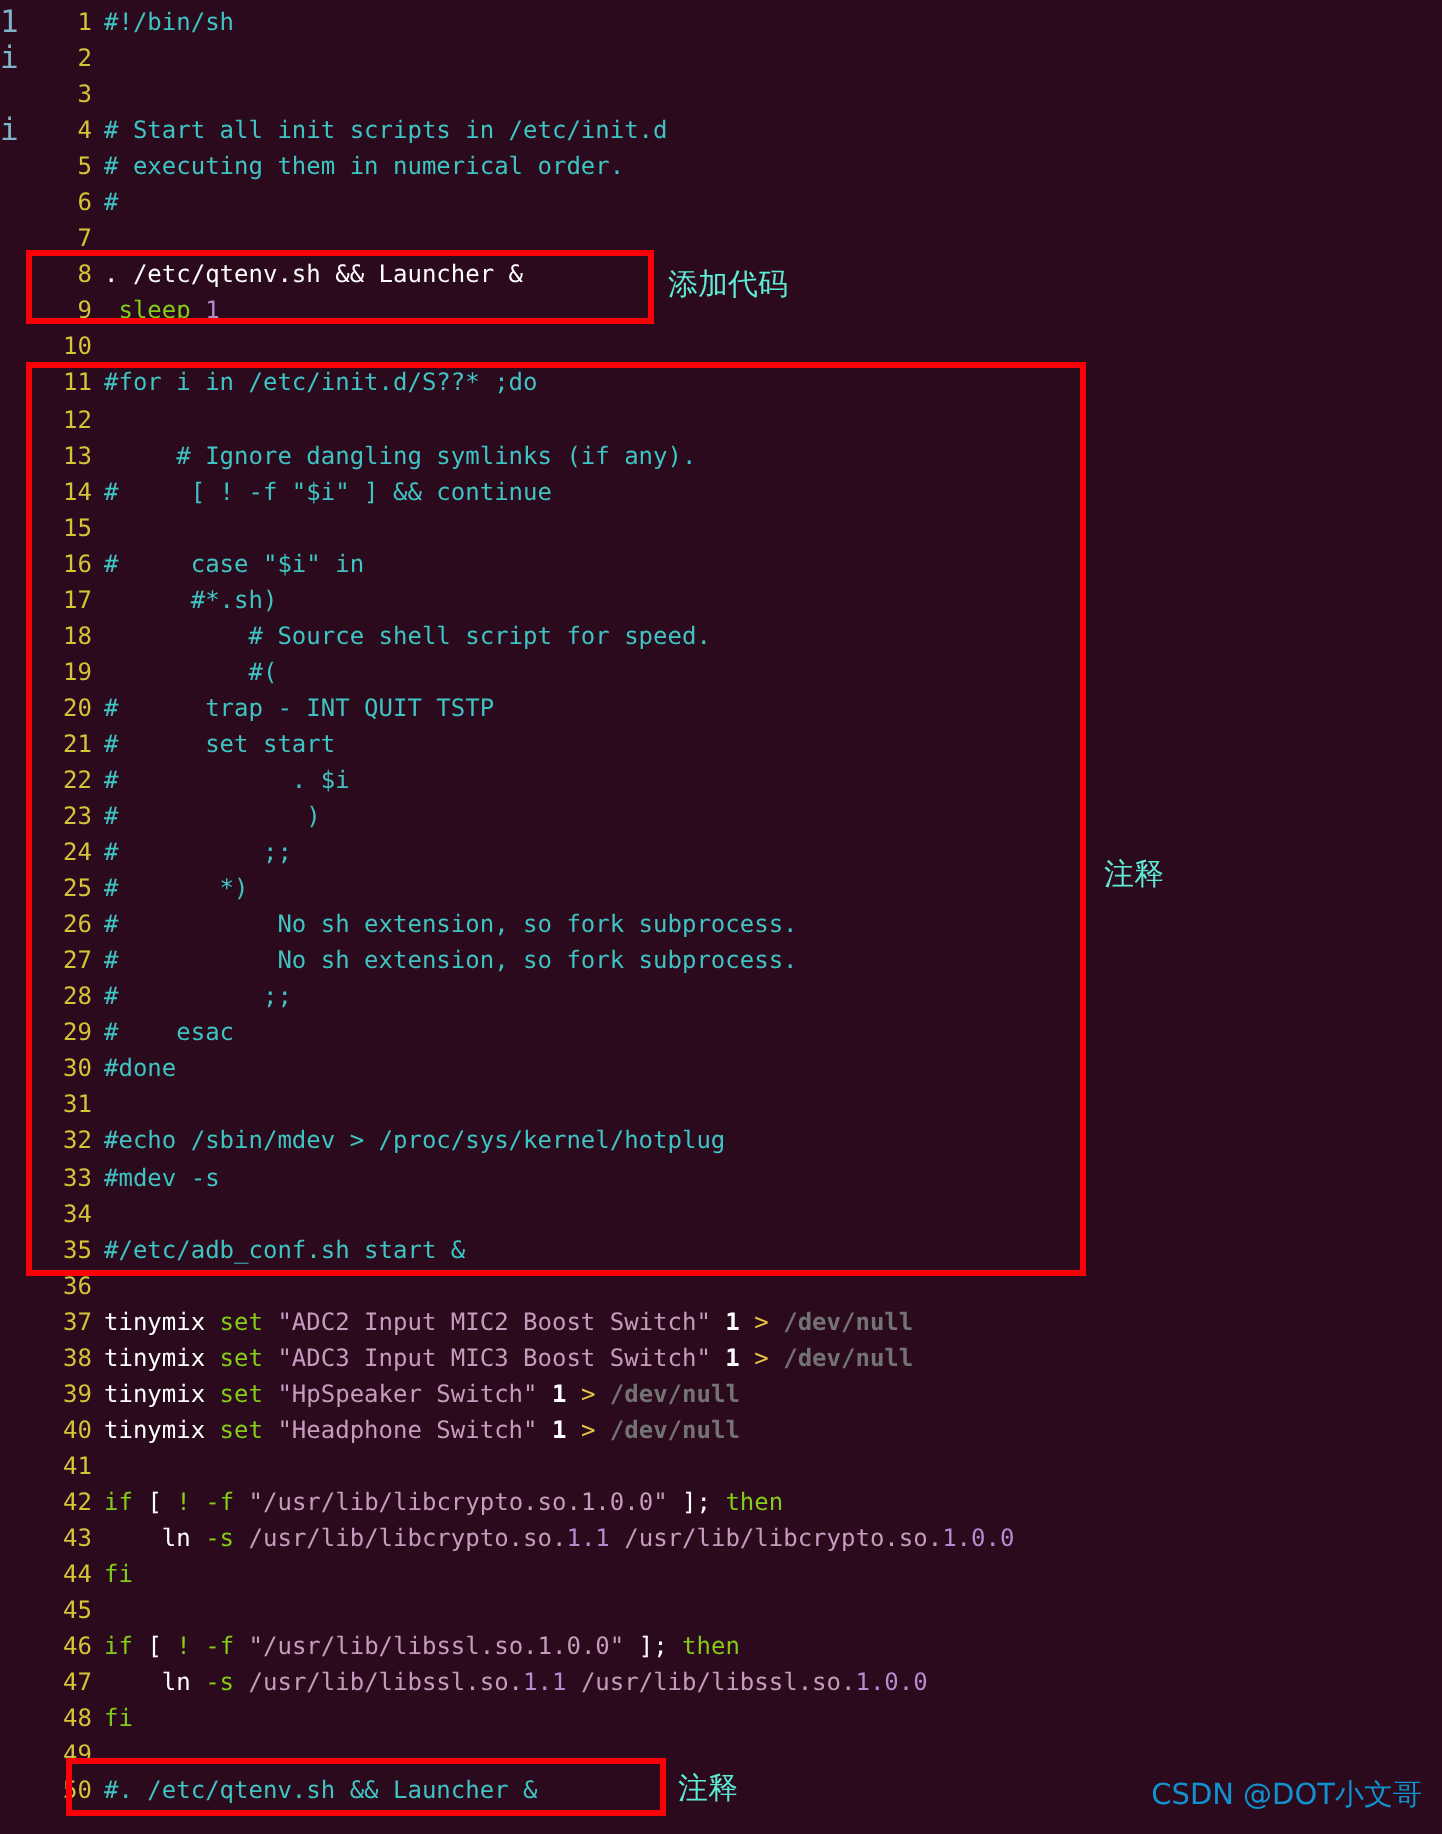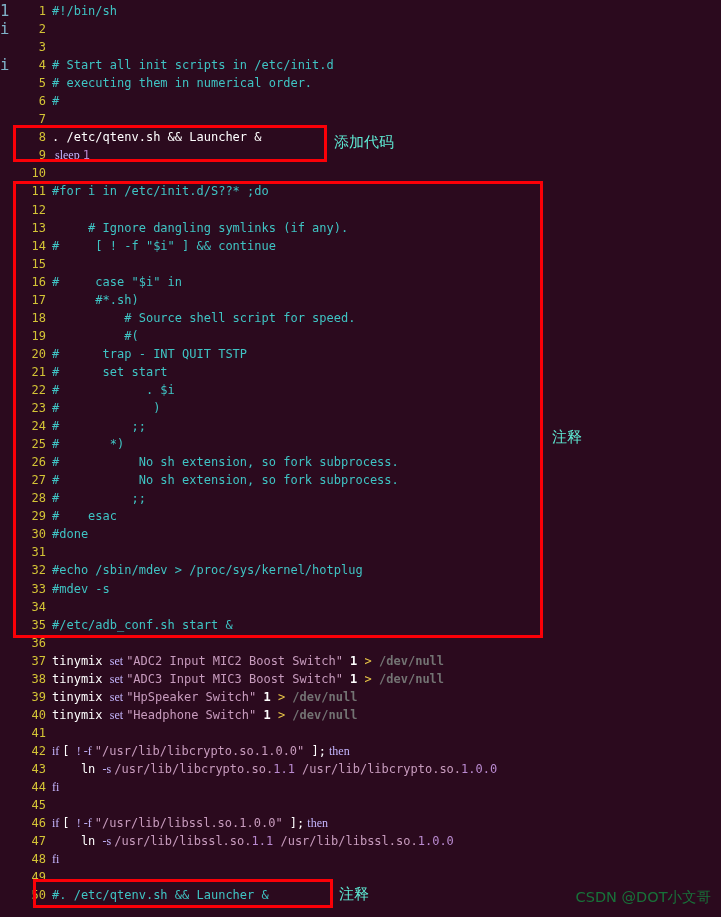--- a/index.html
+++ b/index.html
@@ -59,21 +59,21 @@
     text-align: right;
     color: #d4c436;
     margin-right: 6px;
   }
 
   
   .cmt  { color: #3fc4c4; }        
   .txt  { color: #ffffff; }        
   .str  { color: #c79bbd; }        
   .num  { color: #b98ad0; }        
-  .kw   { color: #c4b5fd; font-family: Liberation Serif, serif; }        
+  .kw   { color: #84cc16; }        
   .op   { color: #e8c547; }        
   .path { color: #737373; }        
   .bold { font-weight: bold; }
 
   
   .hl-box {
     position: absolute;
     border: 3px solid #fb0007;
     box-sizing: border-box;
     pointer-events: none;
@@ -90,21 +90,21 @@
     white-space: nowrap;
   }
   #anno-add  { left: 334px; top: 133px; }
   #anno-mid  { left: 552px; top: 428px; }
   #anno-bot  { left: 339px; top: 885px; }
 
   .watermark {
     position: absolute;
     right: 10px;
     bottom: 10px;
-    color: #15803d;
+    color: #0ea5e9;
     font-family: "DejaVu Sans", "Liberation Sans", sans-serif;
     font-size: 14.5px;
     white-space: nowrap;
     opacity: 0.88;
   }
 </style>
 </head>
 <body>
 
 <div id="editor">

